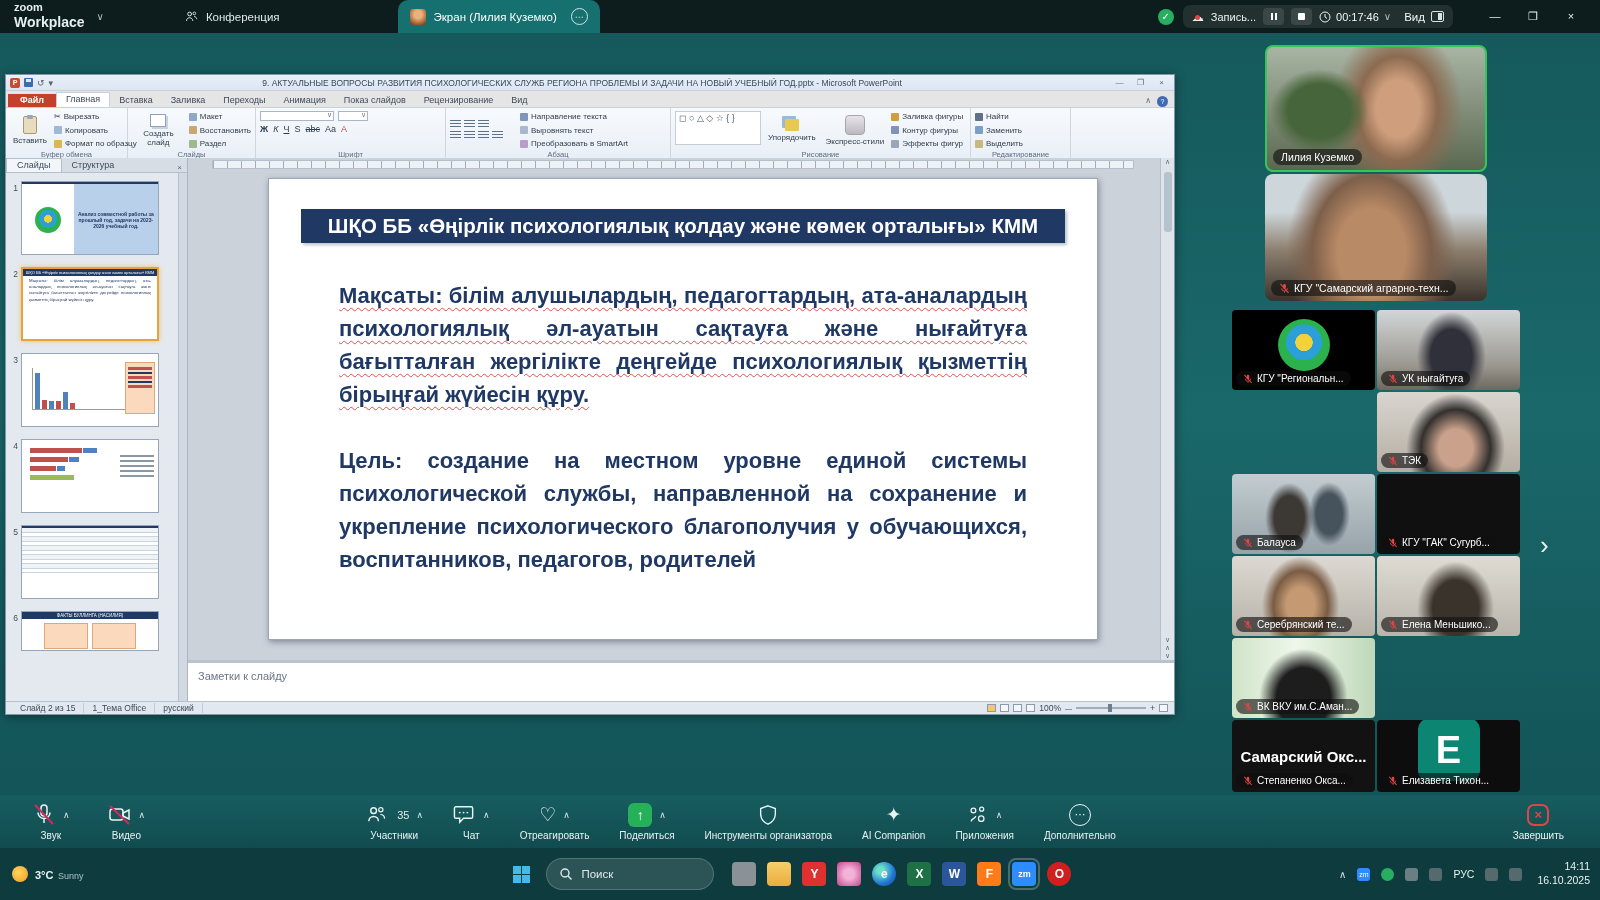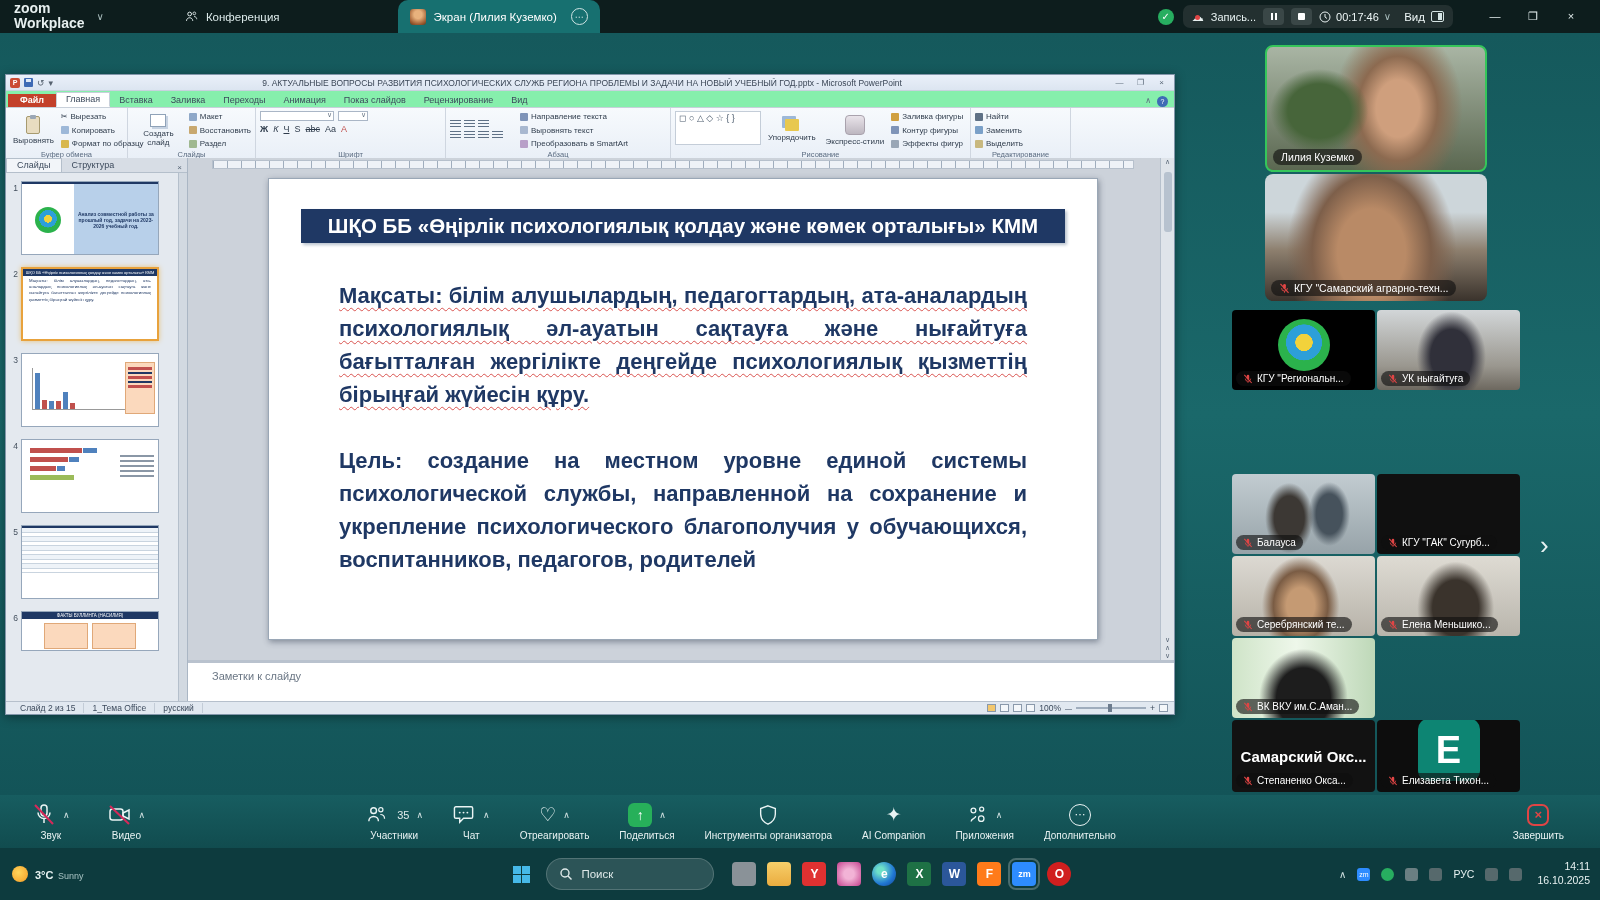--- a/index.html
+++ b/index.html
@@ -3,21 +3,21 @@
 <meta charset="utf-8">
 <style>
 *{box-sizing:border-box;margin:0;padding:0;}
 html,body{width:1600px;height:900px;overflow:hidden;}
 body{font-family:"Liberation Sans",sans-serif;background:#0c1b1b;}
 #app{position:relative;width:1600px;height:900px;}
 
 
 .titlebar{position:absolute;top:0;left:0;width:1600px;height:33px;background:#0d1d1d;display:flex;align-items:center;color:#e6efef;}
 .logo{margin-left:14px;line-height:1.05;}
-.logo .z1{font-size:14px;font-weight:bold;display:block;}
+.logo .z1{font-size:11px;font-weight:bold;display:block;}
 .logo .z2{font-size:14px;font-weight:bold;}
 .chev{color:#a9bdbd;font-size:10px;}
 .tb-chev{margin-left:12px;}
 .tab-conf{display:flex;align-items:center;gap:7px;margin-left:80px;font-size:11.5px;color:#dceaea;}
 .tab-active{margin-left:118px;height:33px;padding:0 12px;display:flex;align-items:center;gap:8px;background:#177070;border-radius:10px 10px 0 0;font-size:11.5px;color:#fff;}
 .avatar-sm{width:16px;height:16px;border-radius:3px;background:radial-gradient(circle at 50% 35%,#e8b27d 30%,#9c5a30 75%,#5d3a1c);}
 .ell-circle{width:17px;height:17px;border:1px solid #cfe4e4;border-radius:50%;display:flex;align-items:center;justify-content:center;font-size:9px;color:#eaf5f5;margin-left:6px;}
 .tb-right{margin-left:auto;display:flex;align-items:center;gap:9px;margin-right:10px;}
 .shield-ok{width:16px;height:16px;background:#27ae60;border-radius:50%;color:#fff;font-size:10px;display:flex;align-items:center;justify-content:center;}
 .recwrap{display:flex;align-items:center;gap:7px;background:#233030;border-radius:7px;padding:3px 9px;}
@@ -39,21 +39,21 @@
 
 
 .ppt{position:absolute;left:5px;top:74px;width:1170px;height:641px;background:#fff;border:1px solid #8296aa;box-shadow:0 2px 10px rgba(0,0,0,.4);font-size:9px;color:#333;}
 .ppt-title{height:16px;background:linear-gradient(#eaf0f9,#dce5f1);display:flex;align-items:center;padding:0 4px;gap:4px;border-bottom:1px solid #c8d2de;}
 .ppt-appicon{width:10px;height:10px;background:#cb4b32;border-radius:2px;color:#fff;font-size:7px;display:flex;align-items:center;justify-content:center;font-weight:bold;}
 .qa-save{width:9px;height:9px;background:#3f6bb5;border-radius:1px;position:relative;}
 .qa-save::after{content:"";position:absolute;left:2px;top:1px;right:2px;height:3px;background:#dfe9f7;}
 .qa-glyph{font-size:9px;color:#55616e;}
 .ppt-title .t{flex:1;text-align:center;font-size:8.5px;color:#3a4656;white-space:nowrap;overflow:hidden;}
 .ppt-winbtn{width:17px;text-align:center;color:#5a6878;font-size:8px;}
-.ppt-tabs{height:17px;background:#86efac;display:flex;align-items:flex-end;font-size:9px;color:#3c4a5c;border-bottom:1px solid #c8d0da;}
+.ppt-tabs{height:17px;background:#e5e5e5;display:flex;align-items:flex-end;font-size:9px;color:#3c4a5c;border-bottom:1px solid #c8d0da;}
 .ftab{background:#c3402a;color:#fff;padding:1px 12px 2px;font-weight:bold;margin-left:2px;}
 .rtab{padding:1px 9px 2px;}
 .rtab.active{background:#fff;border:1px solid #c8d0da;border-bottom:1px solid #fff;}
 .tabs-right{margin-left:auto;display:flex;gap:6px;margin-right:6px;color:#5d6d80;font-size:8px;}
 .help-ic{width:11px;height:11px;border-radius:50%;background:#3f6bb5;color:#fff;display:flex;align-items:center;justify-content:center;font-size:7px;}
 .ribbon{height:52px;background:linear-gradient(#f7fafd,#e9eff7);border-bottom:1px solid #b9c2ce;display:flex;}
 .grp{position:relative;border-right:1px solid #cfd6e0;padding:3px 4px 10px;display:flex;gap:4px;}
 .grp-label{position:absolute;bottom:0;left:0;right:0;text-align:center;font-size:7.5px;color:#5a6b80;}
 .bigbtn{display:flex;flex-direction:column;align-items:center;justify-content:center;gap:2px;font-size:8px;color:#2f3c4c;text-align:center;padding:0 3px;}
 .clip-ic{width:14px;height:18px;background:#e8dcc0;border:1px solid #a79a6f;border-radius:2px;position:relative;}
@@ -112,21 +112,21 @@
 .ruler-h{position:absolute;left:24px;right:40px;top:2px;height:9px;background:#eef2f7;border:1px solid #b6c0cc;background-image:repeating-linear-gradient(90deg,#9fadbd 0 1px,transparent 1px 14px);}
 .slide{position:absolute;left:80px;top:20px;width:830px;height:462px;background:#fff;border:1px solid #9aa7b6;box-shadow:1px 2px 6px rgba(40,50,70,.45);}
 .banner{margin:30px 32px 0;background:#1f3864;color:#fff;font-weight:bold;font-size:20.5px;text-align:center;padding:5px 6px;box-shadow:2px 2px 3px #b9c2ce;}
 .sbody{margin:36px 70px 0;color:#1f3864;font-weight:bold;font-size:22px;line-height:33px;text-align:justify;}
 .kk{text-decoration:underline;text-decoration-style:wavy;text-decoration-color:#d9534f;text-decoration-thickness:1px;text-underline-offset:4px;}
 .ru{margin-top:33px;}
 .canv-scroll{position:absolute;right:0;top:0;bottom:0;width:14px;background:#dfe4ea;border-left:1px solid #b6c0cc;display:flex;flex-direction:column;align-items:center;font-size:7px;color:#5a6878;}
 .canv-scroll .sthumb{width:8px;height:60px;background:#b7c2cf;border-radius:3px;margin:6px 0;}
 .canv-scroll .spc{flex:1;}
 
-.notes{position:absolute;left:182px;right:0;top:502px;height:43px;background:#fff;border-top:3px solid #b9c2ce;padding:7px 24px;font-size:11px;color:#6b7785;}
+.notes{position:absolute;left:182px;right:0;top:502px;height:43px;background:#fff;border-top:3px solid #b9c2ce;padding:7px 10px;font-size:11px;color:#6b7785;}
 .ppt-status{position:absolute;left:0;right:0;bottom:0;height:13px;background:#e1e8f0;border-top:1px solid #b6c0cc;display:flex;align-items:center;font-size:8.5px;color:#3c4a5c;padding:0 6px;gap:0;}
 .st-cell{padding:0 8px;border-right:1px solid #c3ccd7;}
 .st-right{margin-left:auto;display:flex;align-items:center;gap:4px;}
 .vbtn{width:9px;height:8px;border:1px solid #8a99ab;background:#f4f7fa;}
 .vbtn.on{background:#f3c76d;}
 .zslider{width:70px;height:2px;background:#9fadbd;position:relative;}
 .zslider i{position:absolute;left:46%;top:-3px;width:4px;height:8px;background:#6d7c8e;}
 
 
 .tile{position:absolute;background:#151515;border-radius:8px;overflow:hidden;}
@@ -330,21 +330,21 @@
       <span class="rtab">Вид</span>
       <span class="tabs-right">
         <span>∧</span>
         <span class="help-ic">?</span>
       </span>
     </div>
     <div class="ribbon">
       <div class="grp" style="width:122px">
         <div class="bigbtn">
           <span class="clip-ic"></span>
-          <span>Выровнять</span>
+          <span>Вставить</span>
         </div>
         <div class="smallcol">
           <span class="sbtn">
               <span>✂</span>
               <span>Вырезать</span>
             </span>
           <span class="sbtn">
               <span class="mini-ic" style="background:#9db8d8"></span>
               <span>Копировать</span>
             </span>
@@ -647,20 +647,28 @@
       </div>
   </div>
   <div class="grid-tile v4" style="left:1377px;top:310px;width:143px;height:80px">
     <div class="nameplate">
         <svg class="icn" width="10" height="10" viewBox="0 0 12 12">
           <use href="#micoff-red"></use>
         </svg>
         <span>УК нығайтуға</span>
       </div>
   </div>
+  <div class="grid-tile v6" style="left:1377px;top:392px;width:143px;height:80px">
+    <div class="nameplate">
+        <svg class="icn" width="10" height="10" viewBox="0 0 12 12">
+          <use href="#micoff-red"></use>
+        </svg>
+        <span>ТЭК</span>
+      </div>
+  </div>
   <div class="grid-tile v7" style="left:1232px;top:474px;width:143px;height:80px">
     <div class="nameplate">
         <svg class="icn" width="10" height="10" viewBox="0 0 12 12">
           <use href="#micoff-red"></use>
         </svg>
         <span>Балауса</span>
       </div>
   </div>
   <div class="grid-tile v8" style="left:1377px;top:474px;width:143px;height:80px">
     <div class="nameplate">

